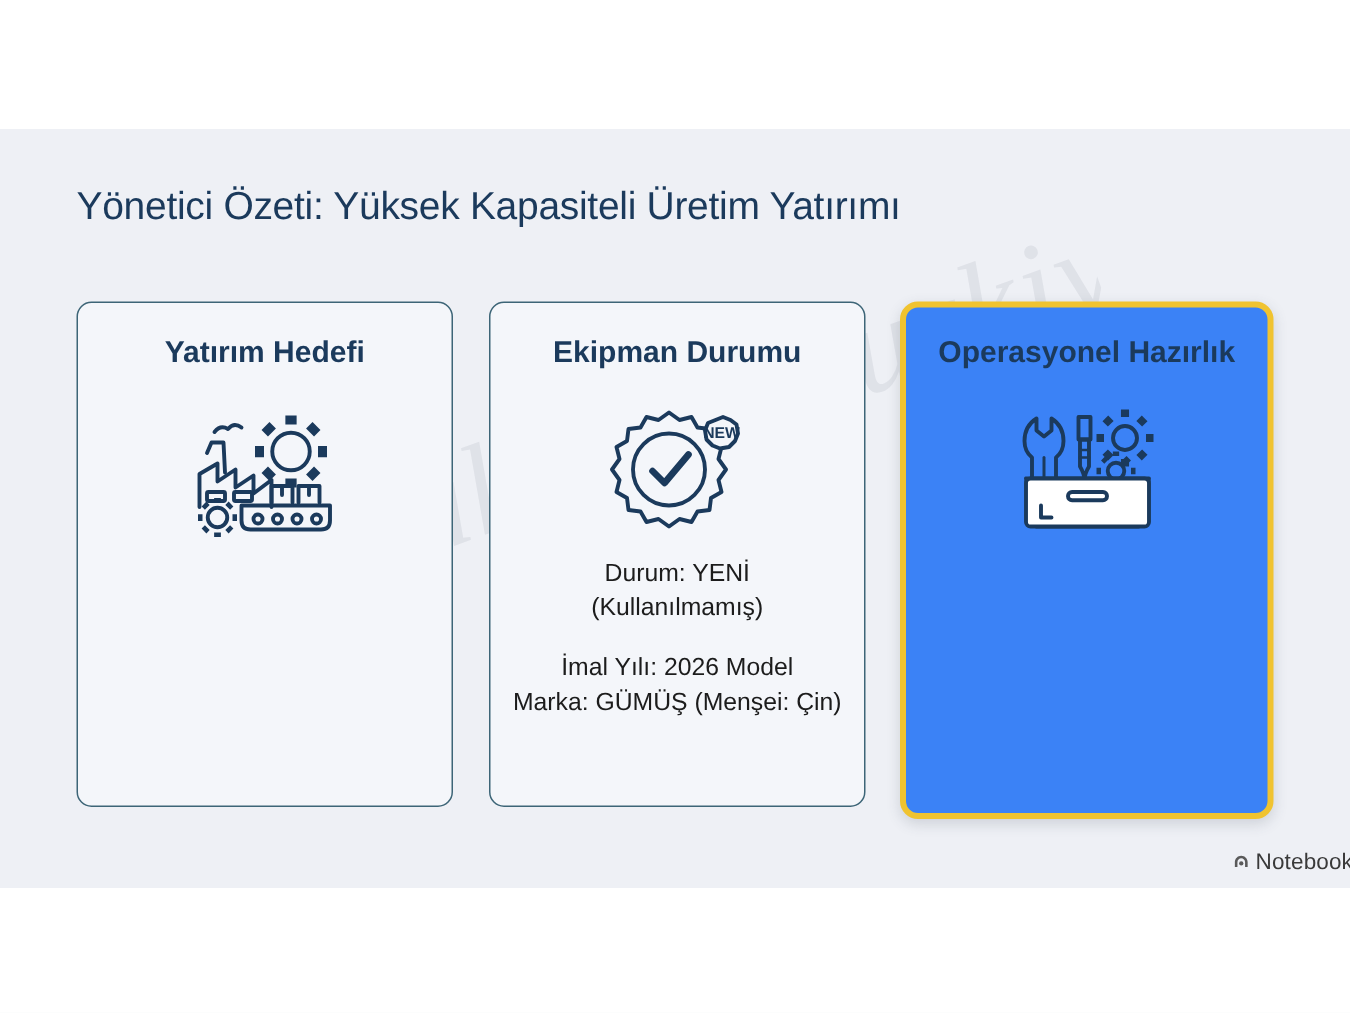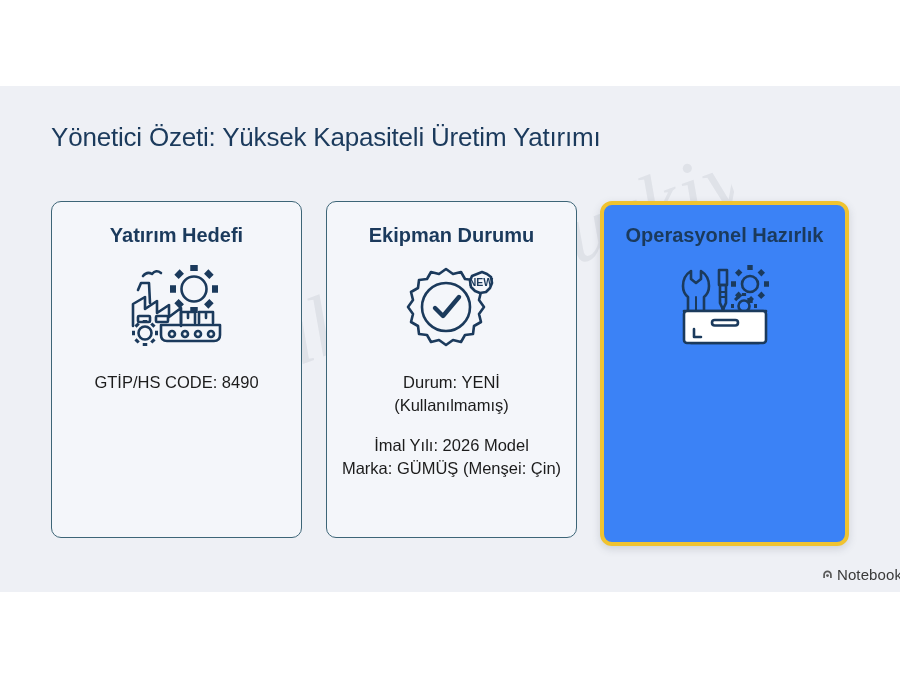--- a/index.html
+++ b/index.html
@@ -105,21 +105,21 @@
     text-align: center;
     margin-top: 22px;
     white-space: nowrap;
   }
   .card.highlight .card-title { margin-top: 19px; }
 
   .card-icon {
     margin-top: 16px;
     height: 96px;
     display: flex;
-    align-items: flex-start;
+    align-items: flex-end;
     justify-content: center;
   }
   .card.highlight .card-icon { margin-top: 14px; height: 94px; }
 
   .card-body {
     margin-top: 12px;
     width: 100%;
     text-align: center;
     padding: 0 10px;
     box-sizing: border-box;
@@ -201,21 +201,20 @@
           <path d="M74 60 L74 49 L88 49 L88 60 M81 49 L81 55"></path>
 
           <path d="M36 62 L95 62 L95 72 Q95 78 89 78 L42 78 Q36 78 36 72 Z"></path>
           <circle cx="47" cy="71" r="3"></circle>
           <circle cx="60" cy="71" r="3"></circle>
           <circle cx="73" cy="71" r="3"></circle>
           <circle cx="86" cy="71" r="3"></circle>
         </svg>
       </div>
       <div class="card-body">
-        <div class="body-block">GTİP/HS CODE: 8490</div>
       </div>
     </div>
 
     <div class="card standard" id="card-1">
       <div class="card-title">Ekipman Durumu</div>
       <div class="card-icon">
         <svg width="92" height="90" viewBox="0 0 92 90" fill="none" stroke="#1b3a5c" stroke-width="2.6" stroke-linecap="round" stroke-linejoin="round">
 
           <path d="M40 6 L47 11 L55 9 L59 16 L67 17 L68 25 L75 29 L73 37 L78 44
                    L73 51 L75 59 L68 63 L67 71 L59 72 L55 79 L47 77 L40 82 L33 77

